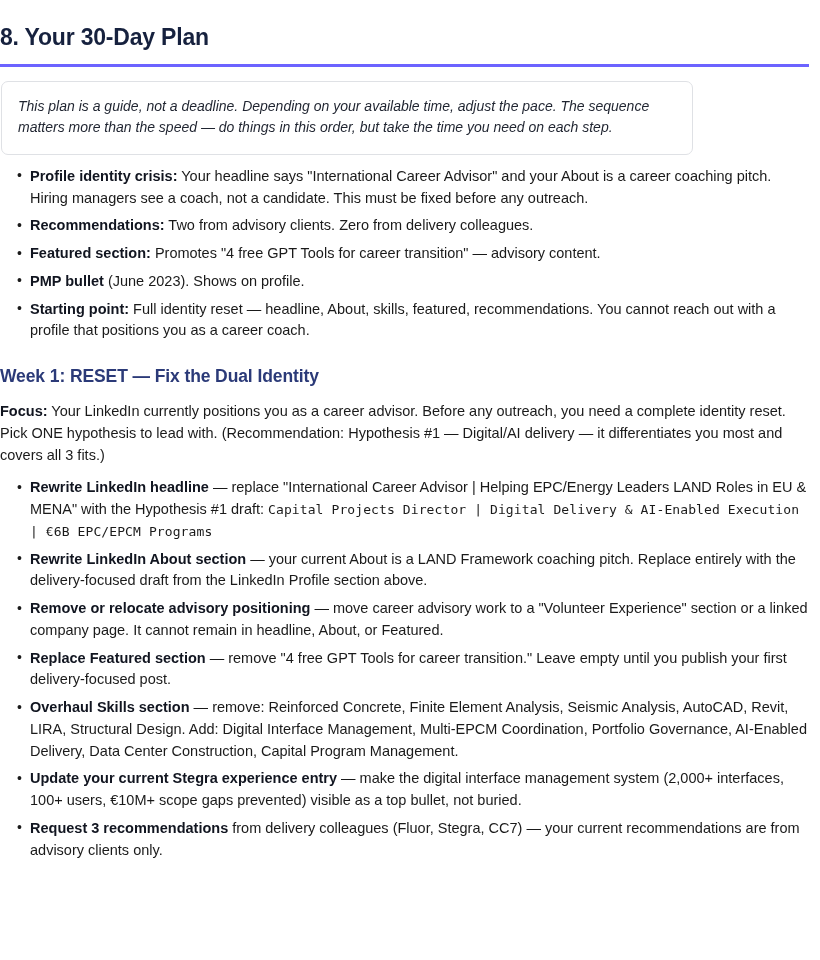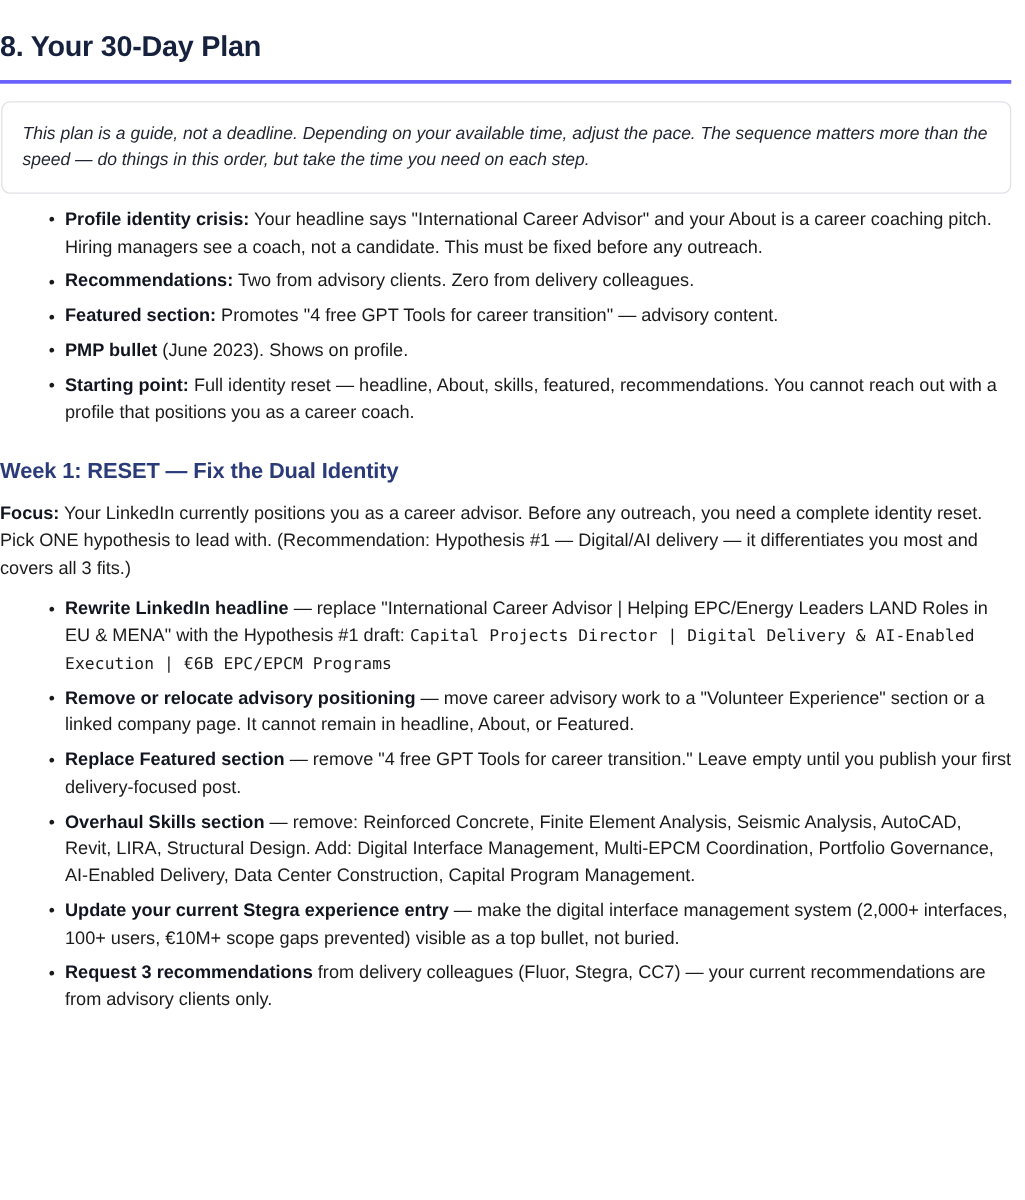--- a/index.html
+++ b/index.html
@@ -40,21 +40,21 @@
     margin: 12px 0 0 0;
   }
 
   
   .callout {
     margin: 14px 0 0 1px;
     border: 1px solid #dfe1e5;
     border-radius: 7px;
     background: #ffffff;
     padding: 14px 16px 15px 16px;
-    width: 808px;
+    width: 692px;
   }
   .callout p {
     margin: 0;
     font-style: italic;
     font-size: 14px;
     line-height: 1.55;
     color: #1f2430;
   }
 
   
@@ -71,21 +71,21 @@
   p.body {
     margin: 13px 0 0 0;
     font-size: 14.5px;
     line-height: 1.5;
     color: #1a1a1a;
   }
 
   
   ul.bullets {
     margin: 11px 0 0 0;
-    padding: 0 0 0 39px;
+    padding: 0 0 0 17px;
     list-style: none;
   }
   ul.bullets > li {
     position: relative;
     padding: 0 0 0 13px;
     margin: 0 0 6px 0;
     font-size: 14.5px;
     line-height: 1.5;
   }
   ul.bullets > li:last-child { margin-bottom: 0; }
@@ -125,20 +125,21 @@
       <li><b>PMP bullet</b><span> (June 2023). Shows on profile.</span></li>
       <li><b>Starting point:</b><span> Full identity reset — headline, About, skills, featured, recommendations. You cannot reach out with a profile that positions you as a career coach.</span></li>
     </ul>
 
   <h2 class="sub">Week 1: RESET — Fix the Dual Identity</h2>
   <p class="body">
     <b>Focus:</b><span> Your LinkedIn currently positions you as a career advisor. Before any outreach, you need a complete identity reset. Pick ONE hypothesis to lead with. (Recommendation: Hypothesis #1 — Digital/AI delivery — it differentiates you most and covers all 3 fits.)</span>
   </p>
   <ul class="bullets" id="list-week1">
       <li><b>Rewrite LinkedIn headline</b><span> — replace "International Career Advisor | Helping EPC/Energy Leaders LAND Roles in EU &amp; MENA" with the Hypothesis #1 draft: </span><code>Capital Projects Director | Digital Delivery &amp; AI-Enabled Execution | €6B EPC/EPCM Programs</code></li>
+      <li><b>Rewrite LinkedIn About section</b><span> — your current About is a LAND Framework coaching pitch. Replace entirely with the delivery-focused draft from the LinkedIn Profile section above.</span></li>
       <li><b>Remove or relocate advisory positioning</b><span> — move career advisory work to a "Volunteer Experience" section or a linked company page. It cannot remain in headline, About, or Featured.</span></li>
       <li><b>Replace Featured section</b><span> — remove "4 free GPT Tools for career transition." Leave empty until you publish your first delivery-focused post.</span></li>
       <li><b>Overhaul Skills section</b><span> — remove: Reinforced Concrete, Finite Element Analysis, Seismic Analysis, AutoCAD, Revit, LIRA, Structural Design. Add: Digital Interface Management, Multi-EPCM Coordination, Portfolio Governance, AI-Enabled Delivery, Data Center Construction, Capital Program Management.</span></li>
       <li><b>Update your current Stegra experience entry</b><span> — make the digital interface management system (2,000+ interfaces, 100+ users, €10M+ scope gaps prevented) visible as a top bullet, not buried.</span></li>
       <li><b>Request 3 recommendations</b><span> from delivery colleagues (Fluor, Stegra, CC7) — your current recommendations are from advisory clients only.</span></li>
     </ul>
 
 </div>
 
 </body></html>

